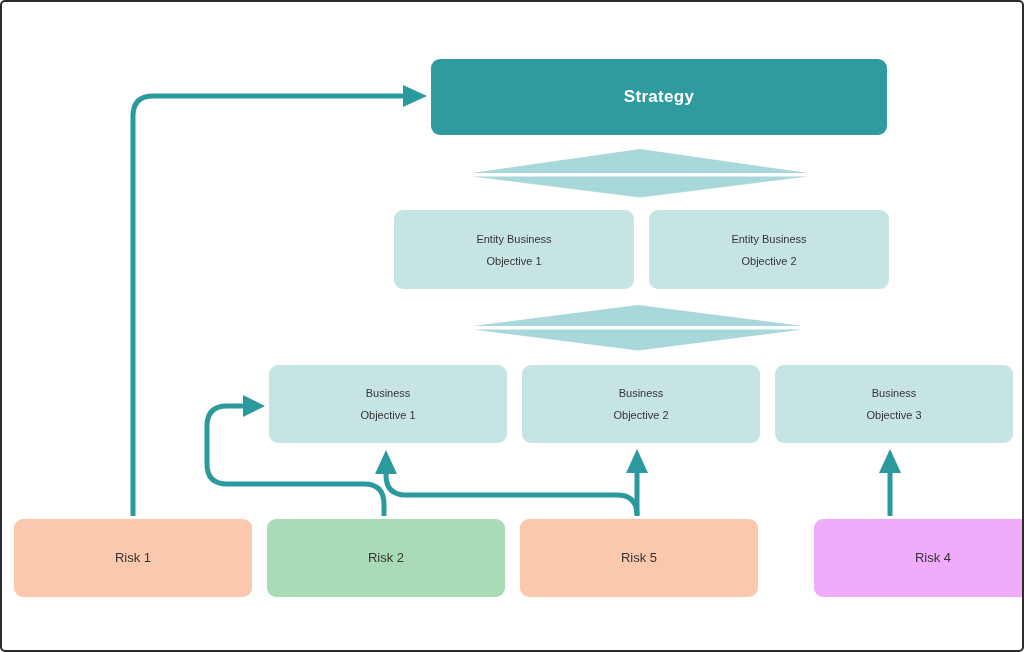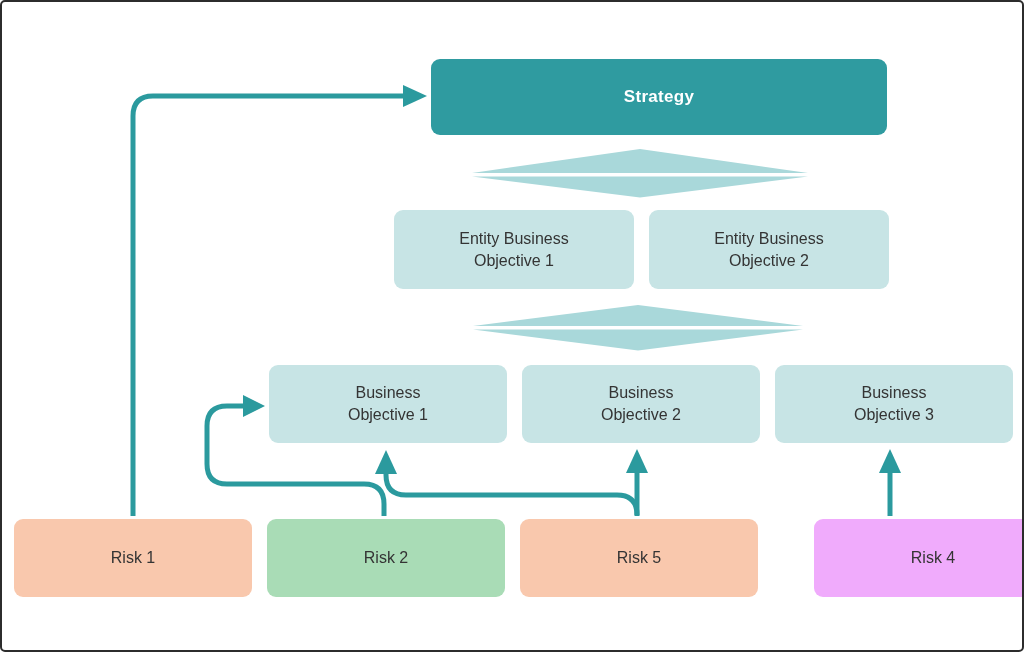--- a/index.html
+++ b/index.html
@@ -11,35 +11,35 @@
     border-radius:5px;
     font-family:"Liberation Sans", sans-serif;
     overflow:hidden;
   }
   .overlay{position:absolute;left:0;top:0;width:1020px;height:648px;}
   .box{
     position:absolute;
     display:flex;flex-direction:column;align-items:center;justify-content:center;
     border-radius:9px;
     color:#343434;
-    font-size:16px;line-height:22px;
+    font-size:11px;line-height:22px;
     text-align:center;
   }
   .strategy{
     left:429px;top:57px;width:456px;height:76px;
     background:#2f9ba0;color:#ffffff;
     font-weight:bold;font-size:17px;letter-spacing:.3px;
   }
   .lightteal{background:#c7e4e5;}
   .ebo1{left:392px;top:208px;width:240px;height:79px;}
   .ebo2{left:647px;top:208px;width:240px;height:79px;}
   .bo1{left:267px;top:363px;width:238px;height:78px;}
   .bo2{left:520px;top:363px;width:238px;height:78px;}
   .bo3{left:773px;top:363px;width:238px;height:78px;}
-  .risk{top:517px;width:238px;height:78px;font-size:16px;}
+  .risk{top:517px;width:238px;height:78px;font-size:13px;}
   .risk1{left:12px;background:#f9c8ad;}
   .risk2{left:265px;background:#a9dcb6;}
   .risk3{left:518px;background:#f9c8ad;}
   .risk4{left:812px;background:#f0abfc;}
   .conn{stroke:#2b9a9e;stroke-width:5;fill:none;stroke-linejoin:round;}
   .head{fill:#2b9a9e;stroke:none;}
   .diamond{fill:#a9d8da;stroke:none;}
 </style>
 </head>
 <body>

